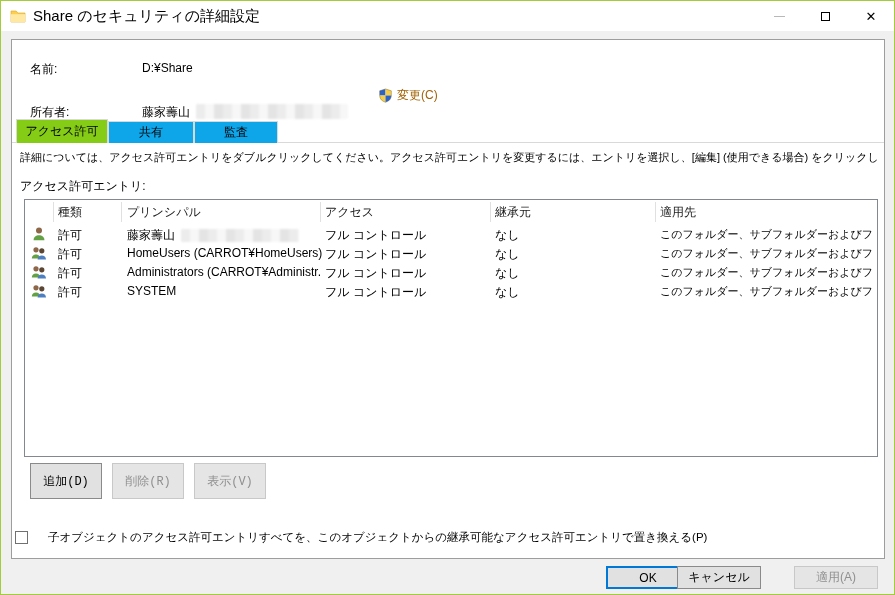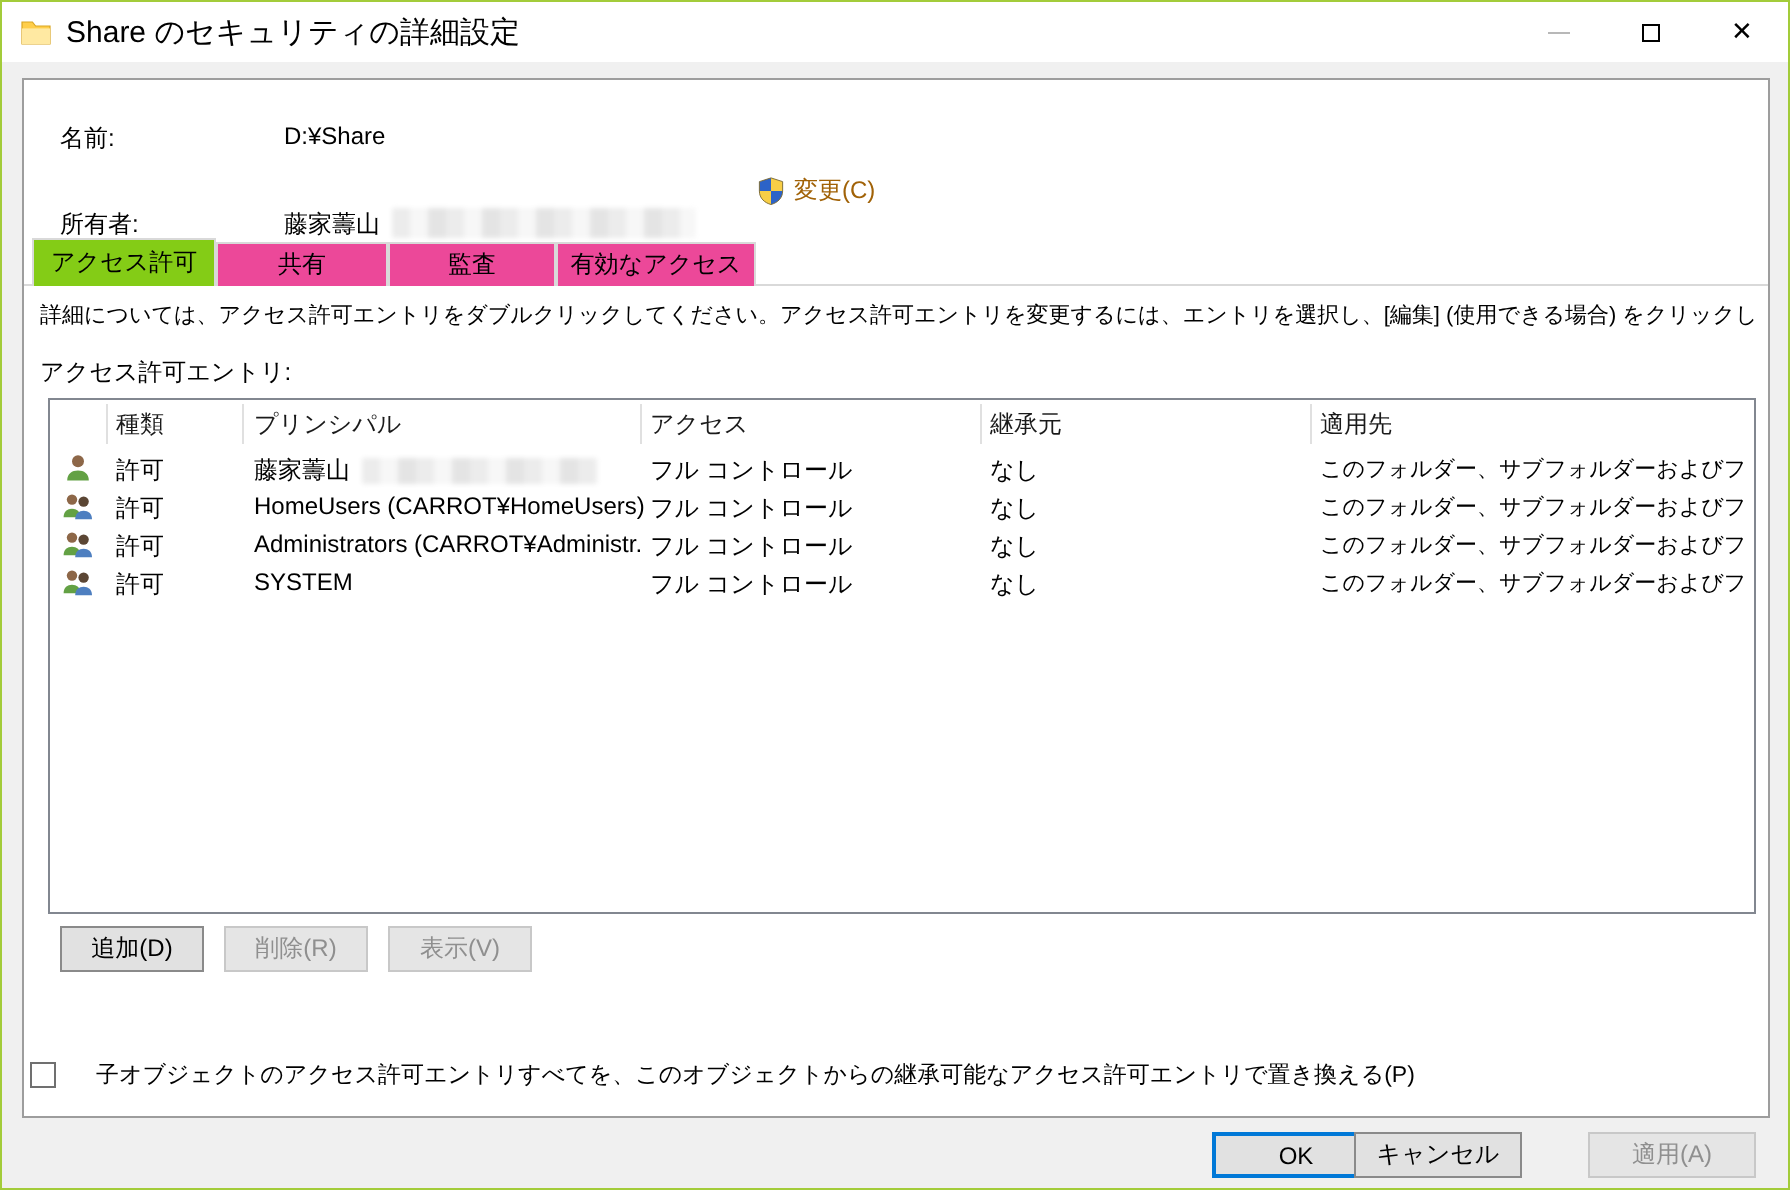--- a/index.html
+++ b/index.html
@@ -43,21 +43,21 @@
   }
   .owner-change { position:absolute; left:366px; top:47px; display:flex; align-items:center; }
   .owner-change .shield { width:15px; height:15px; margin-right:4px; }
   .link { color:#a16207; cursor:pointer; white-space:nowrap; }
 
   
   .tabstrip { position:absolute; left:0; top:79px; width:872px; height:24px; }
   .tabstrip:after { content:""; position:absolute; left:0; right:0; bottom:0; height:1px; background:#d9d9d9; }
   .tab {
     position:absolute; top:2px; height:22px; padding:0 10px;
-    background:#ec4899; border:1px solid #d9d9d9; border-bottom:none;
+    background:#0ea5e9; border:1px solid #d9d9d9; border-bottom:none;
     display:flex; align-items:center; justify-content:center; white-space:nowrap; z-index:1;
   }
   .tab.selected {
     top:0; height:24px; background:#84cc16; border:1px solid #d9d9d9; border-bottom:none; z-index:3;
   }
   .tab1 { left:4px;  width:92px; }
   .tab2 { left:96px; width:86px; }
   .tab3 { left:182px; width:84px; }
   .tab4 { left:266px; width:100px; }
 
@@ -80,23 +80,23 @@
   .c-icon    { left:6px;  top:1px; width:18px; height:17px; }
   .c-type    { left:33px; }
   .c-principal { left:102px; width:195px; }
   .c-access  { left:300px; width:165px; }
   .c-inherit { left:470px; width:160px; }
   .c-applies { left:635px; width:215px; font-size:11px; }
   .c-icon svg { width:16px; height:16px; }
 
   
   .btn {
-    position:absolute; height:23px; background:#e1e1e1; border:1px solid #8a8a8a;
+    position:absolute; height:36px; background:#e1e1e1; border:1px solid #8a8a8a;
     display:flex; align-items:center; justify-content:center;
-    font-size:12px; color:#000; white-space:nowrap; cursor:default;
+    font-size:12px; color:#000; white-space:nowrap; cursor:default;font-family:Liberation Mono, monospace;
   }
   .btn.disabled { border-color:#c8c8c8; background:#e5e5e5; color:#8f8f8f; }
   .btn-add     { left:18px;  top:423px; width:72px; }
   .btn-remove  { left:100px; top:423px; width:72px; }
   .btn-view    { left:182px; top:423px; width:72px; }
   .btn-inherit { left:18px;  top:453px; width:106px; }
 
   
   .replace-row { position:absolute; left:3px; top:490px; display:flex; align-items:center; }
   .checkbox {
@@ -168,21 +168,20 @@
         </g>
         <path d="M8 1 L14.2 3 L14.2 8 C14.2 12 11.3 14.3 8 15.2 C4.7 14.3 1.8 12 1.8 8 L1.8 3 Z" fill="none" stroke="#7b6a33" stroke-width="0.5"></path>
       </svg>
       <span class="link">変更(C)</span>
     </div>
 
     <div class="tabstrip">
       <div class="tab tab1 selected">アクセス許可</div>
       <div class="tab tab2">共有</div>
       <div class="tab tab3">監査</div>
-      <div class="tab tab4">有効なアクセス</div>
     </div>
 
     <div class="description">詳細については、アクセス許可エントリをダブルクリックしてください。アクセス許可エントリを変更するには、エントリを選択し、[編集] (使用できる場合) をクリックします。</div>
     <div class="entries-label">アクセス許可エントリ:</div>
 
     <div class="acl-table">
       <div class="thead">
         <span class="th-sep" style="left:28px"></span>
         <span class="th-sep" style="left:96px"></span>
         <span class="th-sep" style="left:295px"></span>

